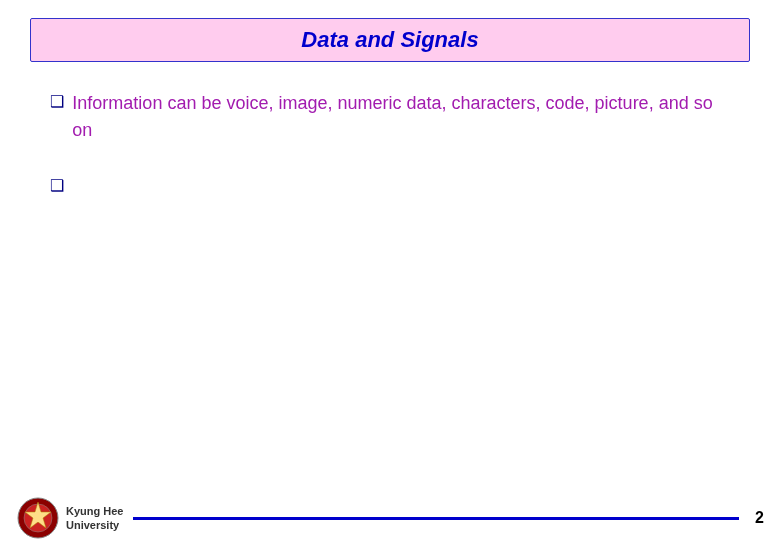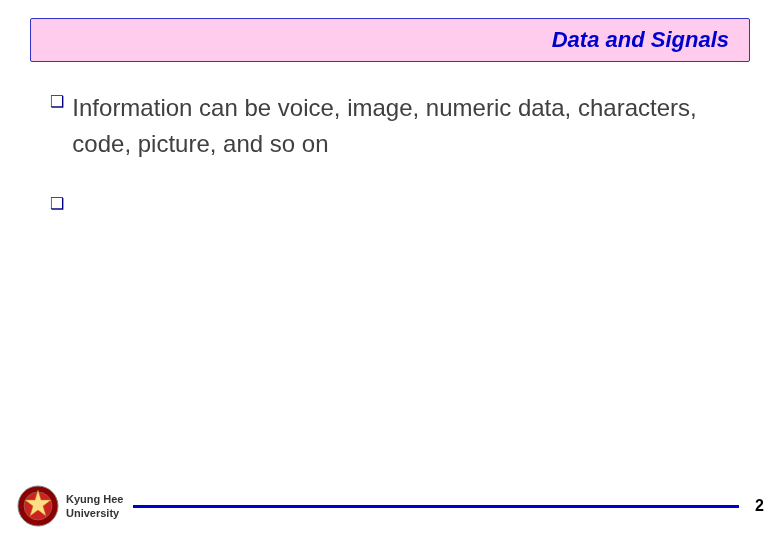--- a/index.html
+++ b/index.html
@@ -24,21 +24,21 @@
       position: relative;
       display: flex;
       flex-direction: column;
     }
 
     .title-bar {
       background: #ffccee;
       border: 1.5px solid #3333cc;
       margin: 18px 30px 0 30px;
       padding: 8px 20px;
-      text-align: right;
+      text-align: center;
       border-radius: 2px;
     }
 
     .title-text {
       color: #0000cc;
       font-size: 22px;
       font-weight: bold;
       font-style: italic;
     }
 
@@ -58,30 +58,30 @@
     }
 
     .bullet-icon {
       color: #000080;
       font-size: 16px;
       margin-top: 2px;
       flex-shrink: 0;
     }
 
     .bullet-text {
-      color: #404040;
-      font-size: 24px;
+      color: #a21caf;
+      font-size: 18px;
       line-height: 1.5;
     }
 
     .footer {
       display: flex;
       flex-direction: row;
       align-items: center;
-      padding: 8px 16px 12px 16px;
+      padding: 8px 16px 0 16px;
       border-top: none;
       position: absolute;
       bottom: 0;
       left: 0;
       right: 0;
     }
 
     .footer-logo {
       width: 44px;
       height: 44px;

